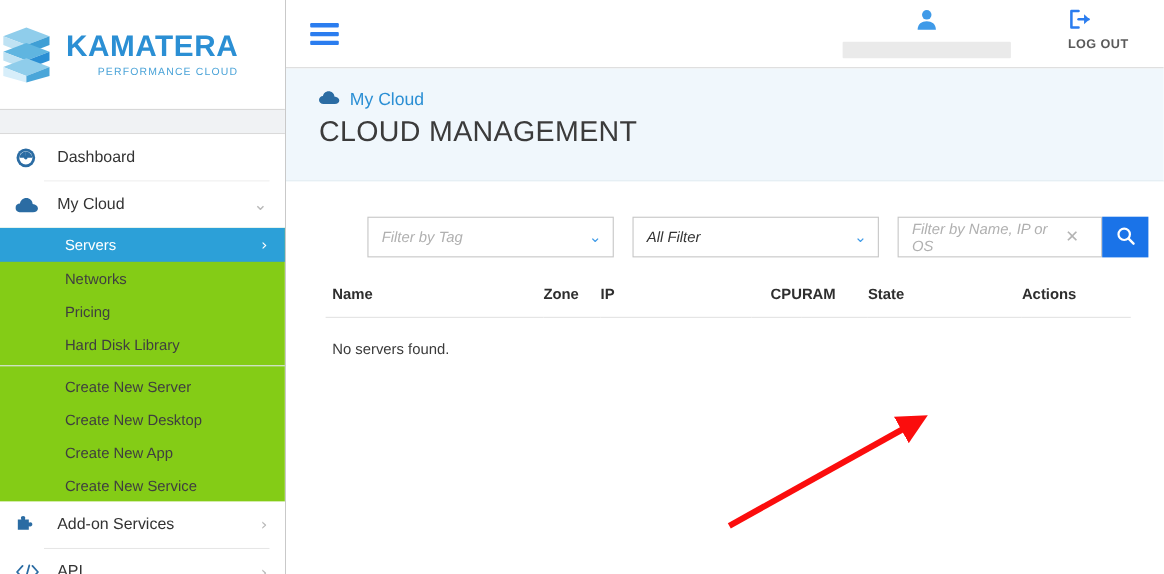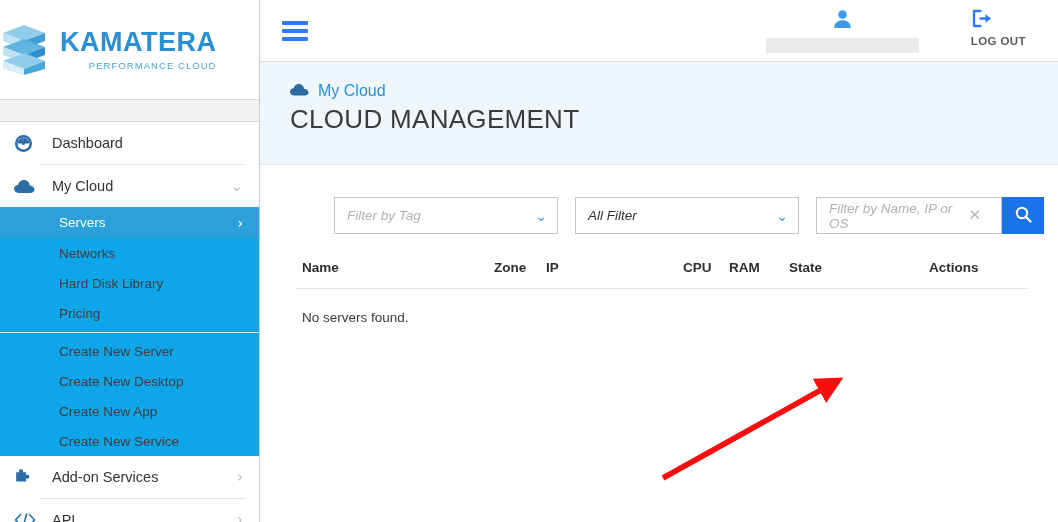--- a/index.html
+++ b/index.html
@@ -82,21 +82,21 @@
     flex: 1;
   }
   .nav-row .nav-chev {
     color: #b9b9b9;
     font-size: 15px;
     line-height: 1;
     font-family: "DejaVu Sans", sans-serif;
   }
   .nav-sep { height: 1px; background: #e2e2e2; margin: 0 14px 0 40px; }
 
-  .sub-group { background: #0ea5e9; }
+  .sub-group { background: #84cc16; }
   .sub-row {
     height: 30px;
     display: flex;
     align-items: center;
     padding: 0 16px 0 59px;
     cursor: pointer;
     font-size: 13.5px;
     color: #3f3f3f;
   }
   .sub-row.active {
@@ -225,21 +225,21 @@
   .table-wrap { padding: 26px 30px 0 36px; }
   table { width: 100%; border-collapse: collapse; }
   thead th {
     font-size: 13.5px; font-weight: 700; color: #2e2e2e;
     text-align: left; padding: 0 0 13px 0;
     border-bottom: 1px solid #e3e3e3;
   }
   th.c-name  { width: 198px; padding-left: 6px; }
   th.c-zone  { width: 52px; }
   th.c-ip    { width: 137px; }
-  th.c-cpu   { width: 46px; }
+  th.c-cpu   { width: 46px; text-align: right; }
   th.c-ram   { width: 60px; }
   th.c-state { width: 140px; }
   th.c-act   { text-align: left; }
   tbody td {
     font-size: 13.5px; color: #3a3a3a;
     padding: 21px 0 0 6px;
   }
   .arrow-svg {
     position: absolute;
     left: 0; top: 0; width: 1058px; height: 522px;
@@ -304,24 +304,24 @@
 
       <div class="sub-group">
         <div class="sub-row active">
           <span class="sub-label">Servers</span>
           <span class="sub-chev">›</span>
         </div>
         <div class="sub-row">
           <span class="sub-label">Networks</span>
         </div>
         <div class="sub-row">
+          <span class="sub-label">Pricing</span>
+        </div>
+        <div class="sub-row">
           <span class="sub-label">Hard Disk Library</span>
-        </div>
-        <div class="sub-row">
-          <span class="sub-label">Pricing</span>
         </div>
         <div class="sub-divider"></div>
         <div class="sub-row">
           <span class="sub-label">Create New Server</span>
         </div>
         <div class="sub-row">
           <span class="sub-label">Create New Desktop</span>
         </div>
         <div class="sub-row">
           <span class="sub-label">Create New App</span>

